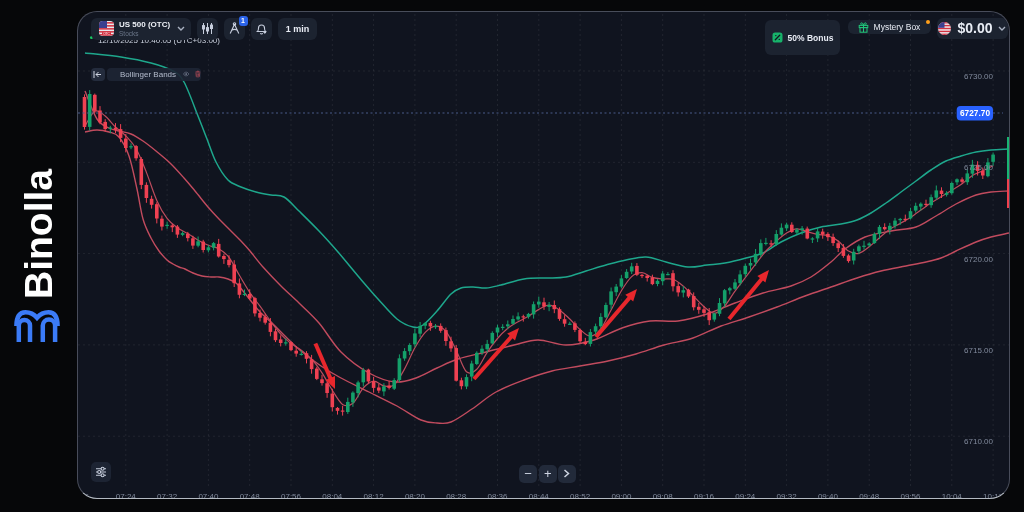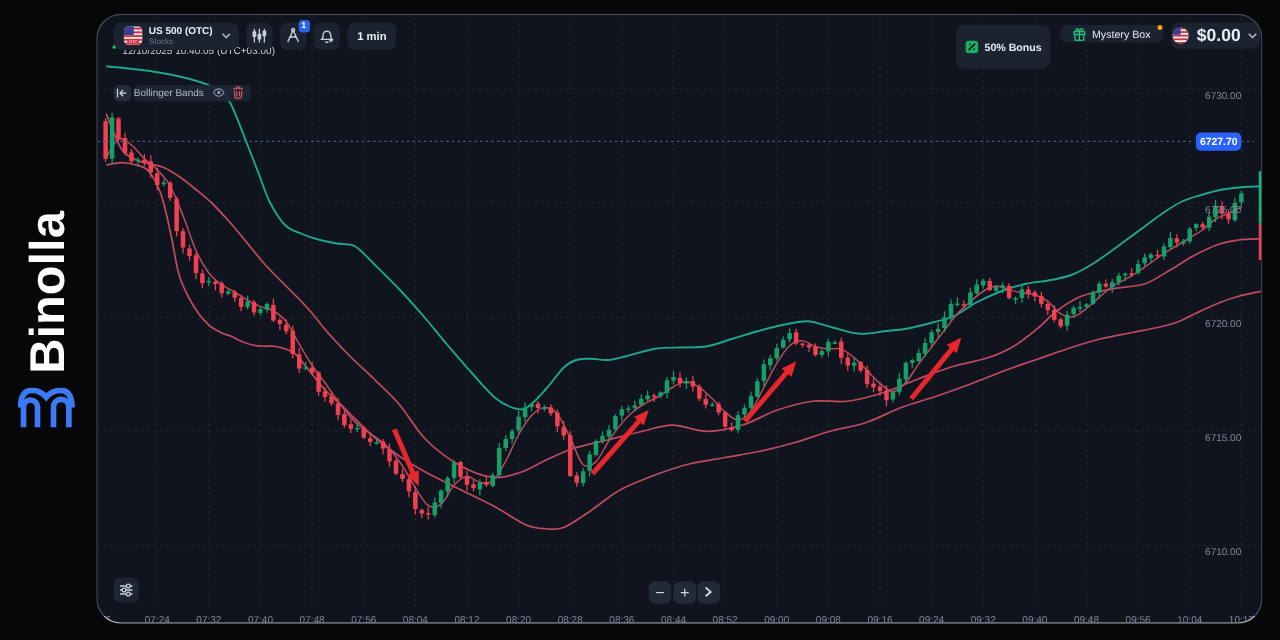--- a/index.html
+++ b/index.html
@@ -458,21 +458,21 @@
  <span style="width:3.4px;height:3.4px;border-radius:50%;background:#17c964;display:inline-block;margin-right:4.5px"></span>
  12/10/2025 10:40:05 (UTC+03:00)
 </div>
 
 <div class="pill" style="left:13px;top:55.5px;width:13.5px;height:13.5px;border-radius:4px;background:#242c3d">
  <svg width="9" height="9" viewBox="0 0 9 9">
         <path d="M1,1 V8 M8,4.5 H3 M5.5,2 L3,4.5 L5.5,7" stroke="#cfd5e3" stroke-width="1" fill="none"></path>
       </svg>
 </div>
 <div class="pill" style="left:29px;top:55.5px;width:94px;height:13.5px;border-radius:4px;background:rgba(30,37,52,0.9);justify-content:flex-start">
- <span style="font-size:8px;color:#b4bccd;margin-left:0;white-space:nowrap">Bollinger Bands</span>
+ <span style="font-size:8px;color:#b4bccd;margin-left:13px;white-space:nowrap">Bollinger Bands</span>
  <svg width="10" height="8" viewBox="0 0 12 9" style="margin-left:7px">
         <path d="M1,4.5 C2.5,1.8 4,1 6,1 C8,1 9.5,1.8 11,4.5 C9.5,7.2 8,8 6,8 C4,8 2.5,7.2 1,4.5 Z" stroke="#8a92a6" fill="none"></path>
         <circle cx="6" cy="4.5" r="1.6" fill="#8a92a6"></circle>
       </svg>
  <svg width="9" height="10" viewBox="0 0 9 10" style="margin-left:6px">
         <path d="M0.5,2 H8.5 M3,2 V1 a0.5,0.5 0 0 1 .5,-0.5 h2 a0.5,0.5 0 0 1 .5,0.5 V2 M1.5,3.5 L2,9 a0.6,0.6 0 0 0 .6,0.5 h3.8 a0.6,0.6 0 0 0 .6,-0.5 L7.5,3.5 M3.4,4 v4 M5.6,4 v4" stroke="#e25a64" stroke-width="0.9" fill="none"></path>
       </svg>
 </div>
 
 <div class="pill" style="left:13px;top:6px;width:100px;height:21.5px;justify-content:flex-start">

